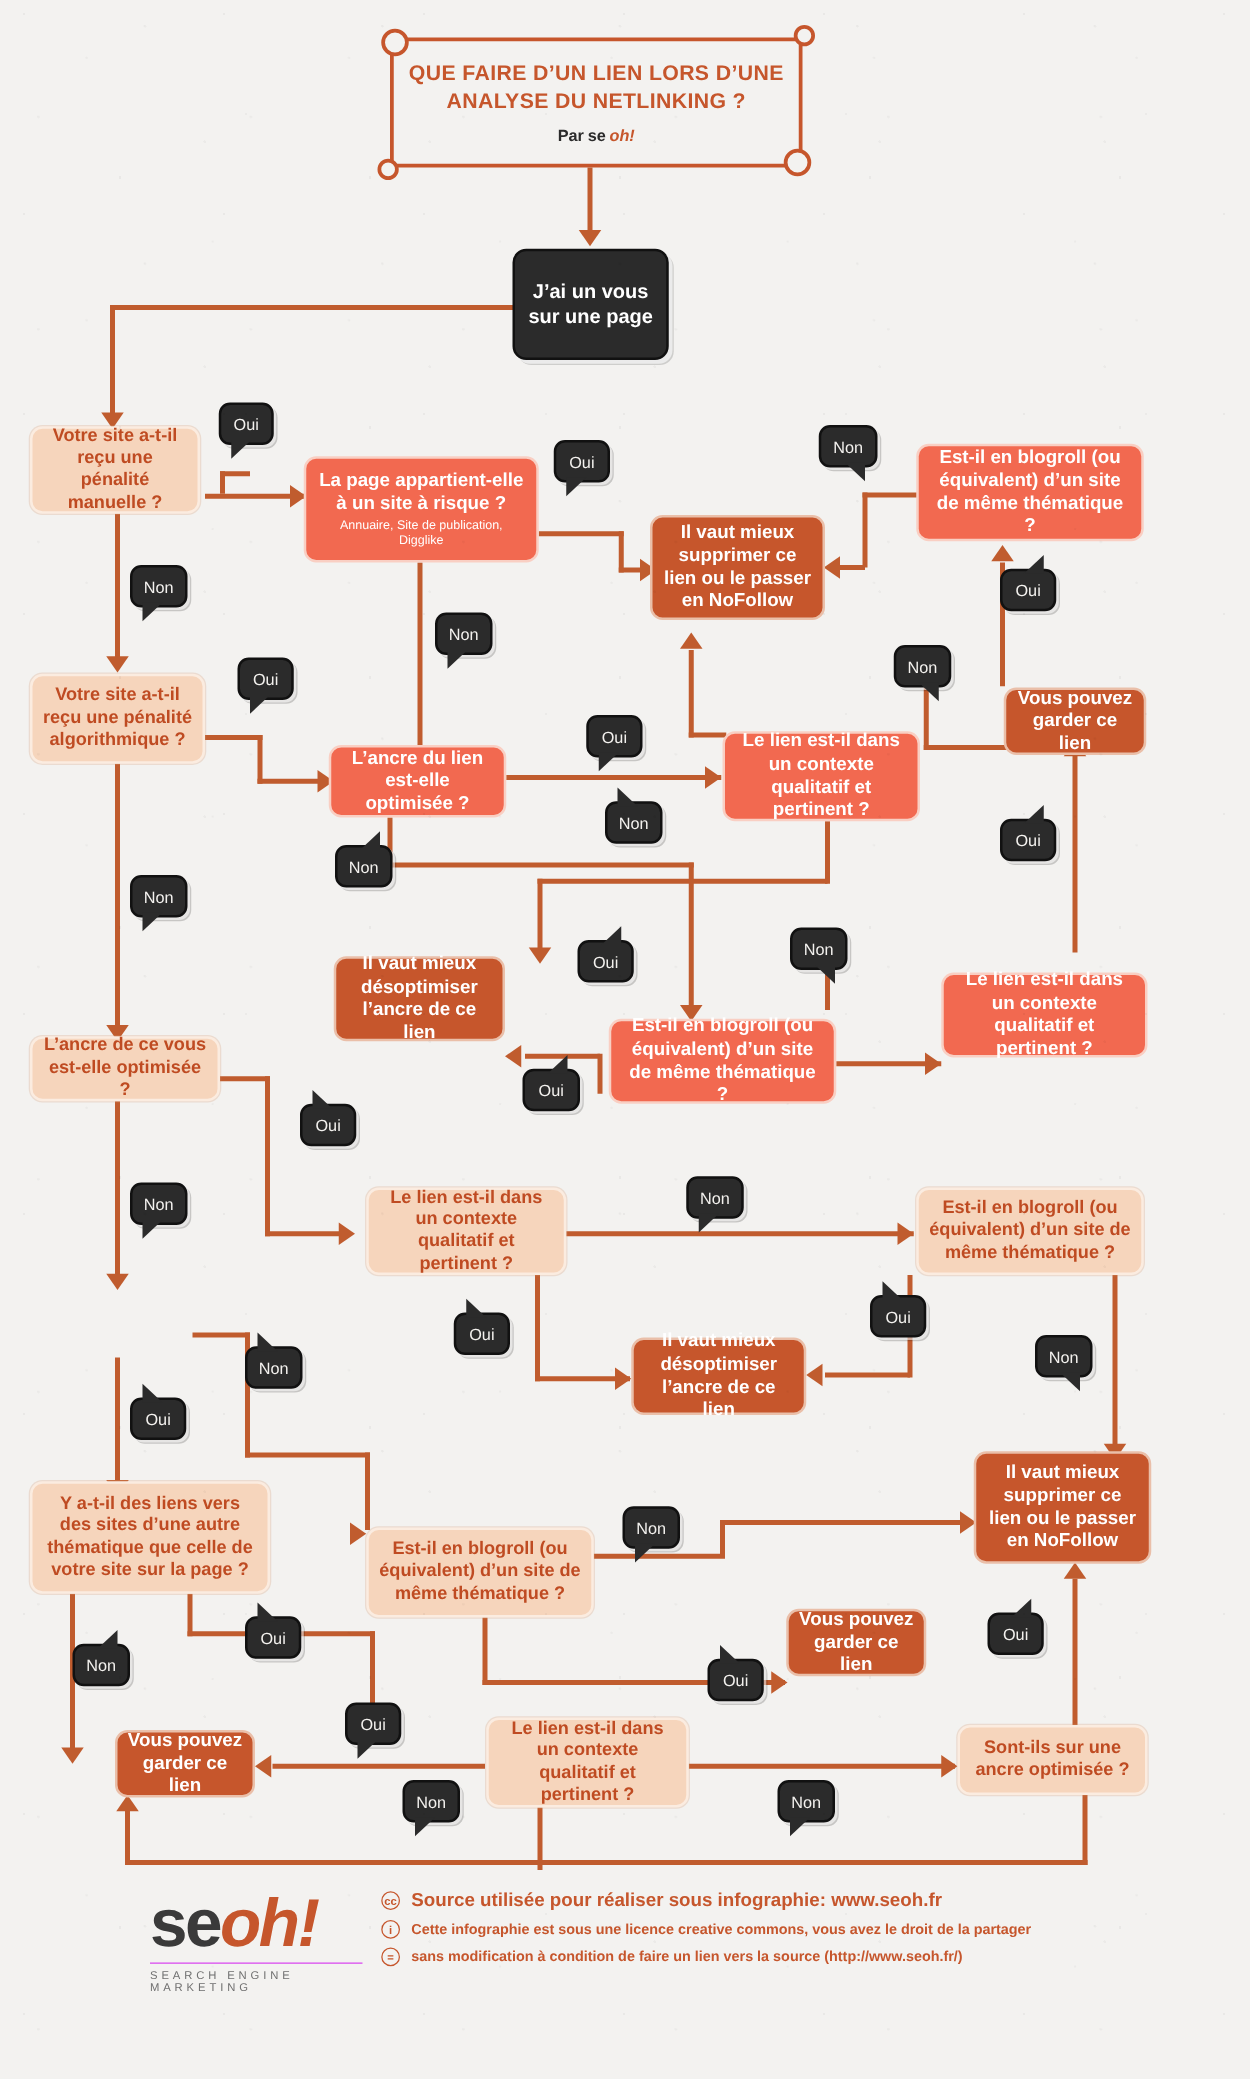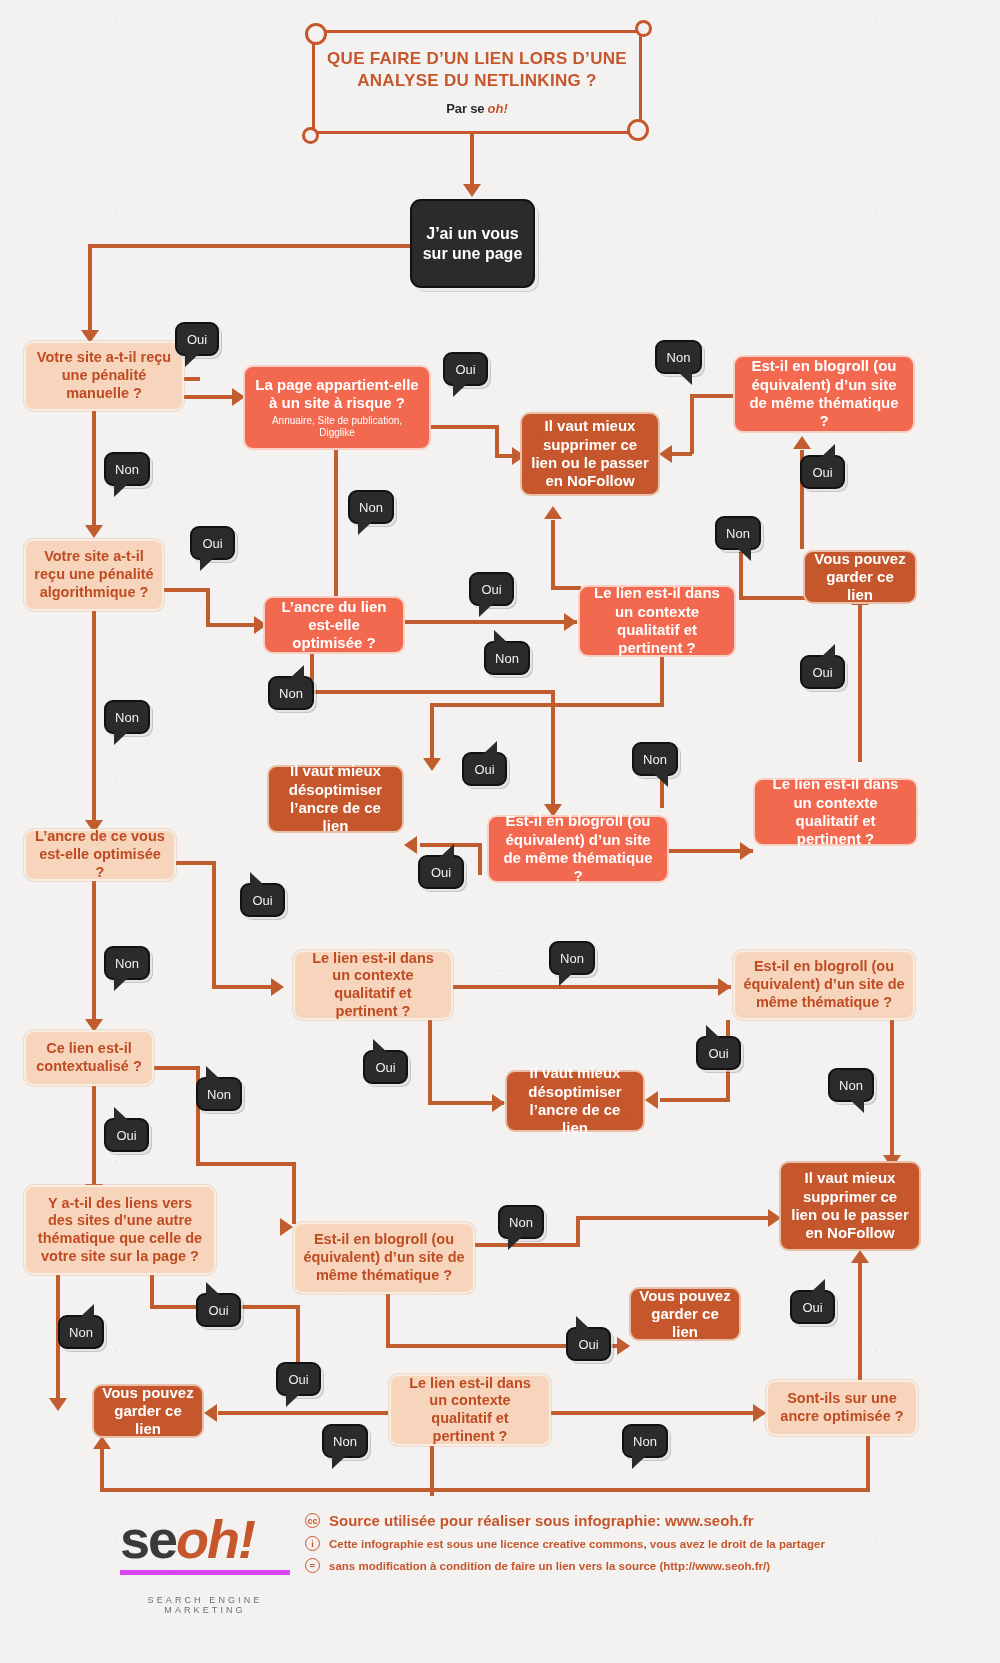--- a/index.html
+++ b/index.html
@@ -188,23 +188,23 @@
   #logo .word {
     font-size: 54px; font-weight: bold; letter-spacing: -2px;
     line-height: .9;
     display: flex; align-items: baseline;
   }
   #logo .se { color: #3a3a3a; }
   #logo .oh { color: #c6562c; font-style: italic; }
   #logo .tag {
     margin-top: 6px;
     font-size: 9px; letter-spacing: 3.1px; color: #6f6f6f;
-    border-top: 5px solid #d946ef;
-    padding-top: 20px;
-    text-align: center;
+    border-top: 1px solid #d946ef;
+    padding-top: 4px;
+    text-align: left;
   }
   #credits { position: absolute; left: 305px; top: 22px; }
   #credits .row { display: flex; align-items: center; gap: 9px; margin-bottom: 7px; }
   #credits .ico {
     flex: 0 0 auto;
     width: 15px; height: 15px; border-radius: 50%;
     border: 1.5px solid #c6562c; color: #c6562c;
     font-size: 9px; font-weight: bold;
     display: flex; align-items: center; justify-content: center;
   }
@@ -235,21 +235,21 @@
 
   <div class="node start" style="left:410px; top:199px; width:125px; height:89px;">
     <span class="ttl" style="white-space:pre-line;">J’ai un vous
 sur une page</span>
   </div>
 
   <div class="ln h" style="left:88px; top:244px; width:324px;"></div>
   <div class="ln v" style="left:88px; top:244px; height:90px;"></div>
   <div class="arw down" style="left:81px; top:330px;"></div>
 
-  <div class="node peach" style="left:24px; top:341px; width:160px; height:70px;">
+  <div class="node peach" style="left:24px; top:341px; width:136px; height:70px;">
     <span class="ttl">Votre site a-t-il reçu une pénalité manuelle ?</span>
   </div>
 
   <div class="ln h" style="left:164px; top:395px; width:84px;"></div>
   <div class="ln v" style="left:176px; top:377px; height:18px;"></div>
   <div class="ln h" style="left:176px; top:377px; width:24px;"></div>
   <div class="arw right" style="left:232px; top:388px;"></div>
   <div class="bub tail-dl" style="left:175px; top:322px; width:44px; height:34px;">
     <span>Oui</span>
   </div>
@@ -445,23 +445,20 @@
   <div class="bub tail-ul" style="left:696px; top:1036px; width:45px; height:34px;">
     <span>Oui</span>
   </div>
 
   <div class="ln v" style="left:890px; top:1020px; height:140px;"></div>
   <div class="arw down" style="left:883px; top:1155px;"></div>
   <div class="bub tail-dr" style="left:828px; top:1068px; width:46px; height:34px;">
     <span>Non</span>
   </div>
 
-  <div class="node peach" style="left:24px; top:1030px; width:130px; height:56px;">
-    <span class="ttl">Ce lien est-il contextualisé ?</span>
-  </div>
 
   <div class="ln h" style="left:154px; top:1066px; width:46px;"></div>
   <div class="ln v" style="left:196px; top:1066px; height:100px;"></div>
   <div class="ln h" style="left:196px; top:1162px; width:100px;"></div>
   <div class="ln v" style="left:292px; top:1162px; height:62px;"></div>
   <div class="arw right" style="left:280px; top:1218px;"></div>
   <div class="bub tail-ul" style="left:196px; top:1077px; width:46px; height:34px;">
     <span>Non</span>
   </div>
 

